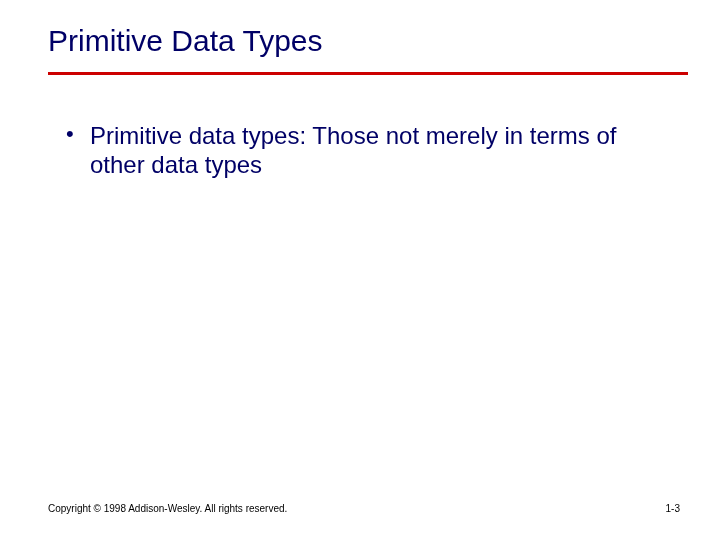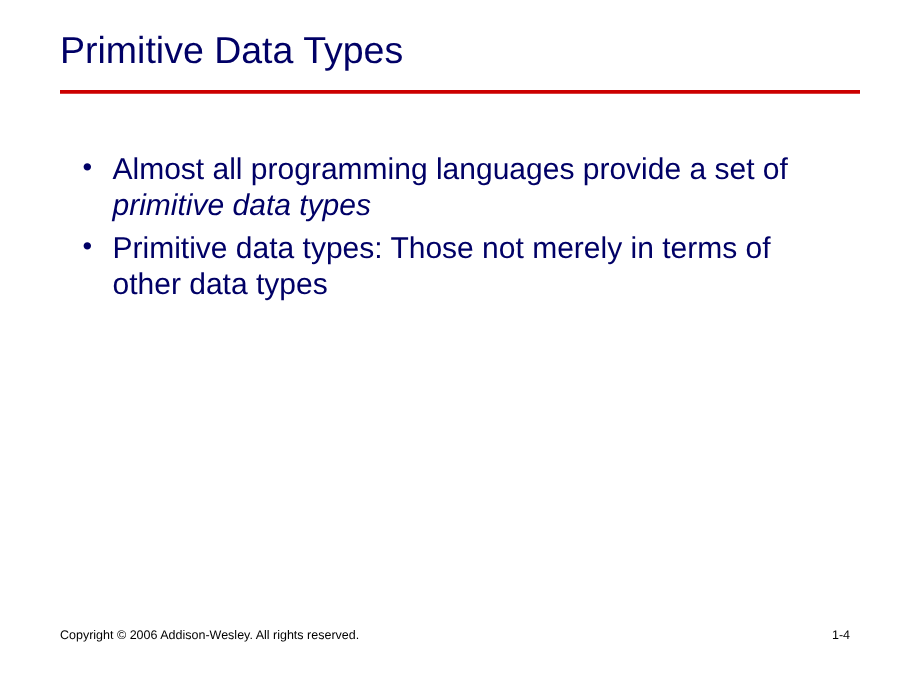--- a/index.html
+++ b/index.html
@@ -68,25 +68,22 @@
 </head>
 <body>
 
 <div class="slide">
   <div class="title">Primitive Data Types</div>
   <div class="rule"></div>
 
   <div class="content">
     <ul class="bullets">
       <li>
-        <span>Almost all programming languages provide a set of </span><span class="italic">primitive data types</span><span></span>
-      </li>
-      <li>
         <span>Primitive data types: Those not merely in terms of other data types</span><span class="italic"></span><span></span>
       </li>
     </ul>
   </div>
 
   <div class="footer">
-    <span>Copyright © 2006 Addison-Wesley. All rights reserved.</span>
-    <span>1-4</span>
+    <span>Copyright © 1998 Addison-Wesley. All rights reserved.</span>
+    <span>1-3</span>
   </div>
 </div>
 
 </body></html>

